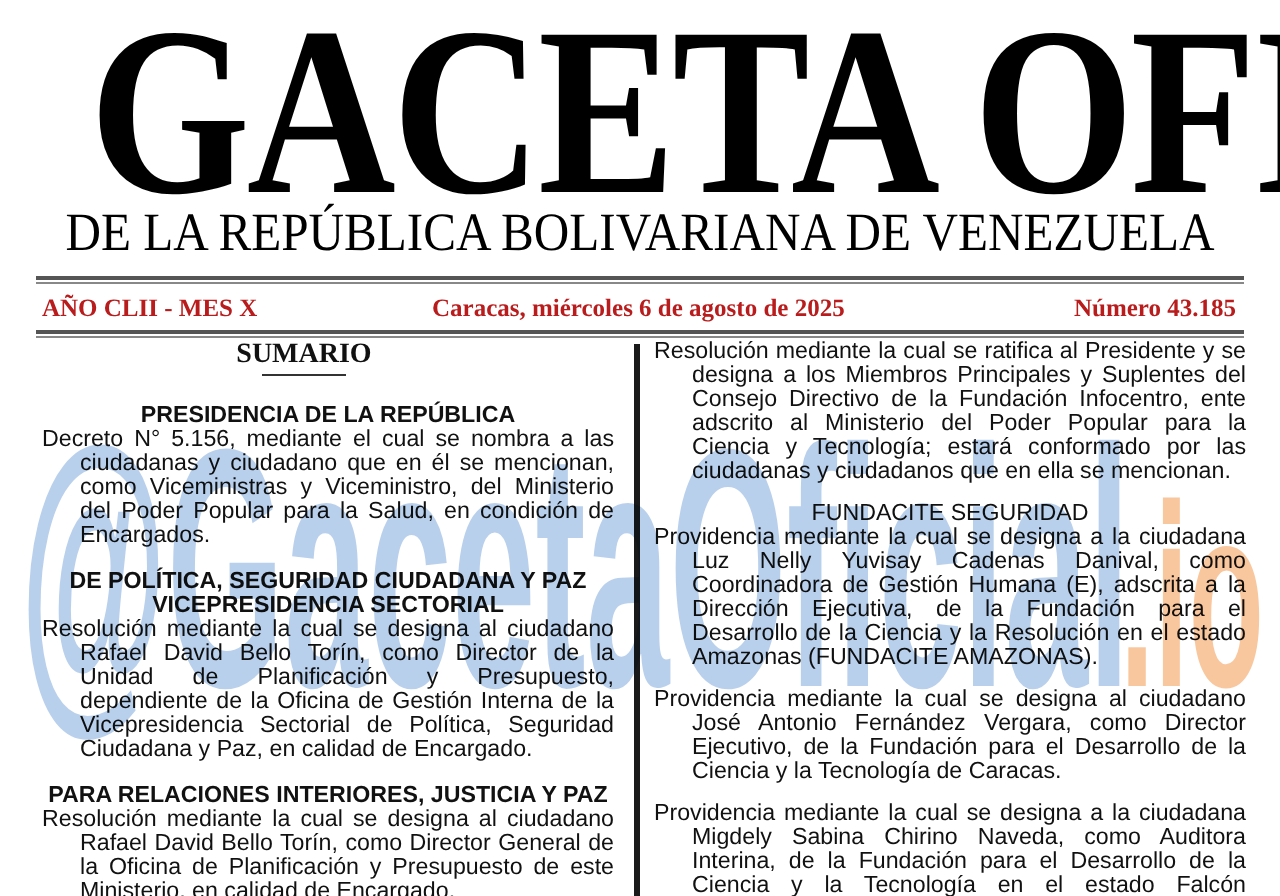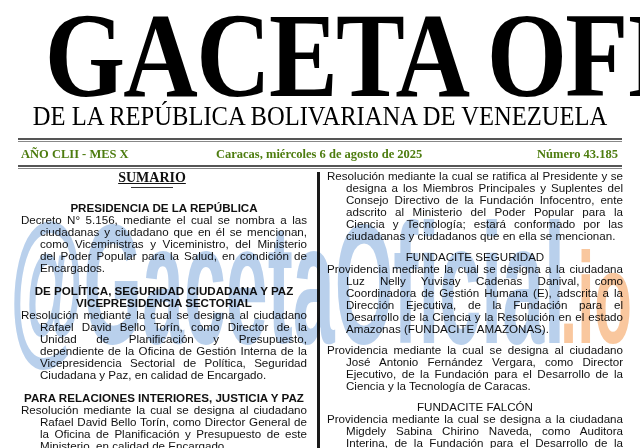--- a/index.html
+++ b/index.html
@@ -62,21 +62,21 @@
     .rule-bottom { top: 165px; }
     .infobar {
       position: absolute;
       left: 18px; top: 146px;
       width: 604px;
       height: 16px;
       font-family: "Liberation Serif", serif;
       font-weight: bold;
       font-size: 12.5px;
       line-height: 16px;
-      color: #4d7c0f;
+      color: #b91c1c;
     }
     .infobar .left { position: absolute; left: 3px; top: 0; }
     .infobar .center { position: absolute; left: 198px; top: 0; }
     .infobar .right { position: absolute; right: 4px; top: 0; }
 
     .col {
       position: absolute;
       top: 170px;
       font-size: 11.6px;
       line-height: 12px;
@@ -95,21 +95,20 @@
     .sumario-title {
       text-align: center;
       font-family: "Liberation Serif", serif;
       font-weight: bold;
       font-size: 14px;
       line-height: 15px;
       margin-left: 0;
       width: 286px;
       position: relative;
       left: -12px;
-      text-decoration: underline;
     }
     .sumario-underline {
       width: 42px;
       height: 1px;
       background: #333;
       margin: 2px auto 0 auto;
       position: relative;
       left: -12px;
     }
     .section { margin-top: 11px; }
@@ -192,21 +191,20 @@
     <div class="section">
       <div class="section-title regular">FUNDACITE SEGURIDAD</div>
       <p class="entry">Providencia mediante la cual se designa a la ciudadana Luz Nelly Yuvisay Cadenas Danival, como Coordinadora de Gestión Humana (E), adscrita a la Dirección Ejecutiva, de la Fundación para el Desarrollo de la Ciencia y la Resolución en el estado Amazonas (FUNDACITE AMAZONAS).</p>
     </div>
 
     <div class="section">
       <p class="entry">Providencia mediante la cual se designa al ciudadano José Antonio Fernández Vergara, como Director Ejecutivo, de la Fundación para el Desarrollo de la Ciencia y la Tecnología de Caracas.</p>
     </div>
 
     <div class="section">
-      <div class="section-title regular">FUNDACITE FALCÓN</div>
       <p class="entry">Providencia mediante la cual se designa a la ciudadana Migdely Sabina Chirino Naveda, como Auditora Interina, de la Fundación para el Desarrollo de la Ciencia y la Tecnología en el estado Falcón (FUNDACITE FALCÓN).</p>
     </div>
   </div>
 </div>
 
 <div class="watermark">
   <svg viewBox="0 0 640 273" xmlns="http://www.w3.org/2000/svg">
     <text x="10" y="168" font-family="Liberation Sans, sans-serif" font-weight="bold" font-size="170" textLength="555" lengthAdjust="spacingAndGlyphs" fill="#7fa9dc" fill-opacity="0.55">@GacetaOficial</text>
     <text x="560" y="168" font-family="Liberation Sans, sans-serif" font-weight="bold" font-size="130" textLength="72" lengthAdjust="spacingAndGlyphs" fill="#f5a25e" fill-opacity="0.6">.io</text>
   </svg>

